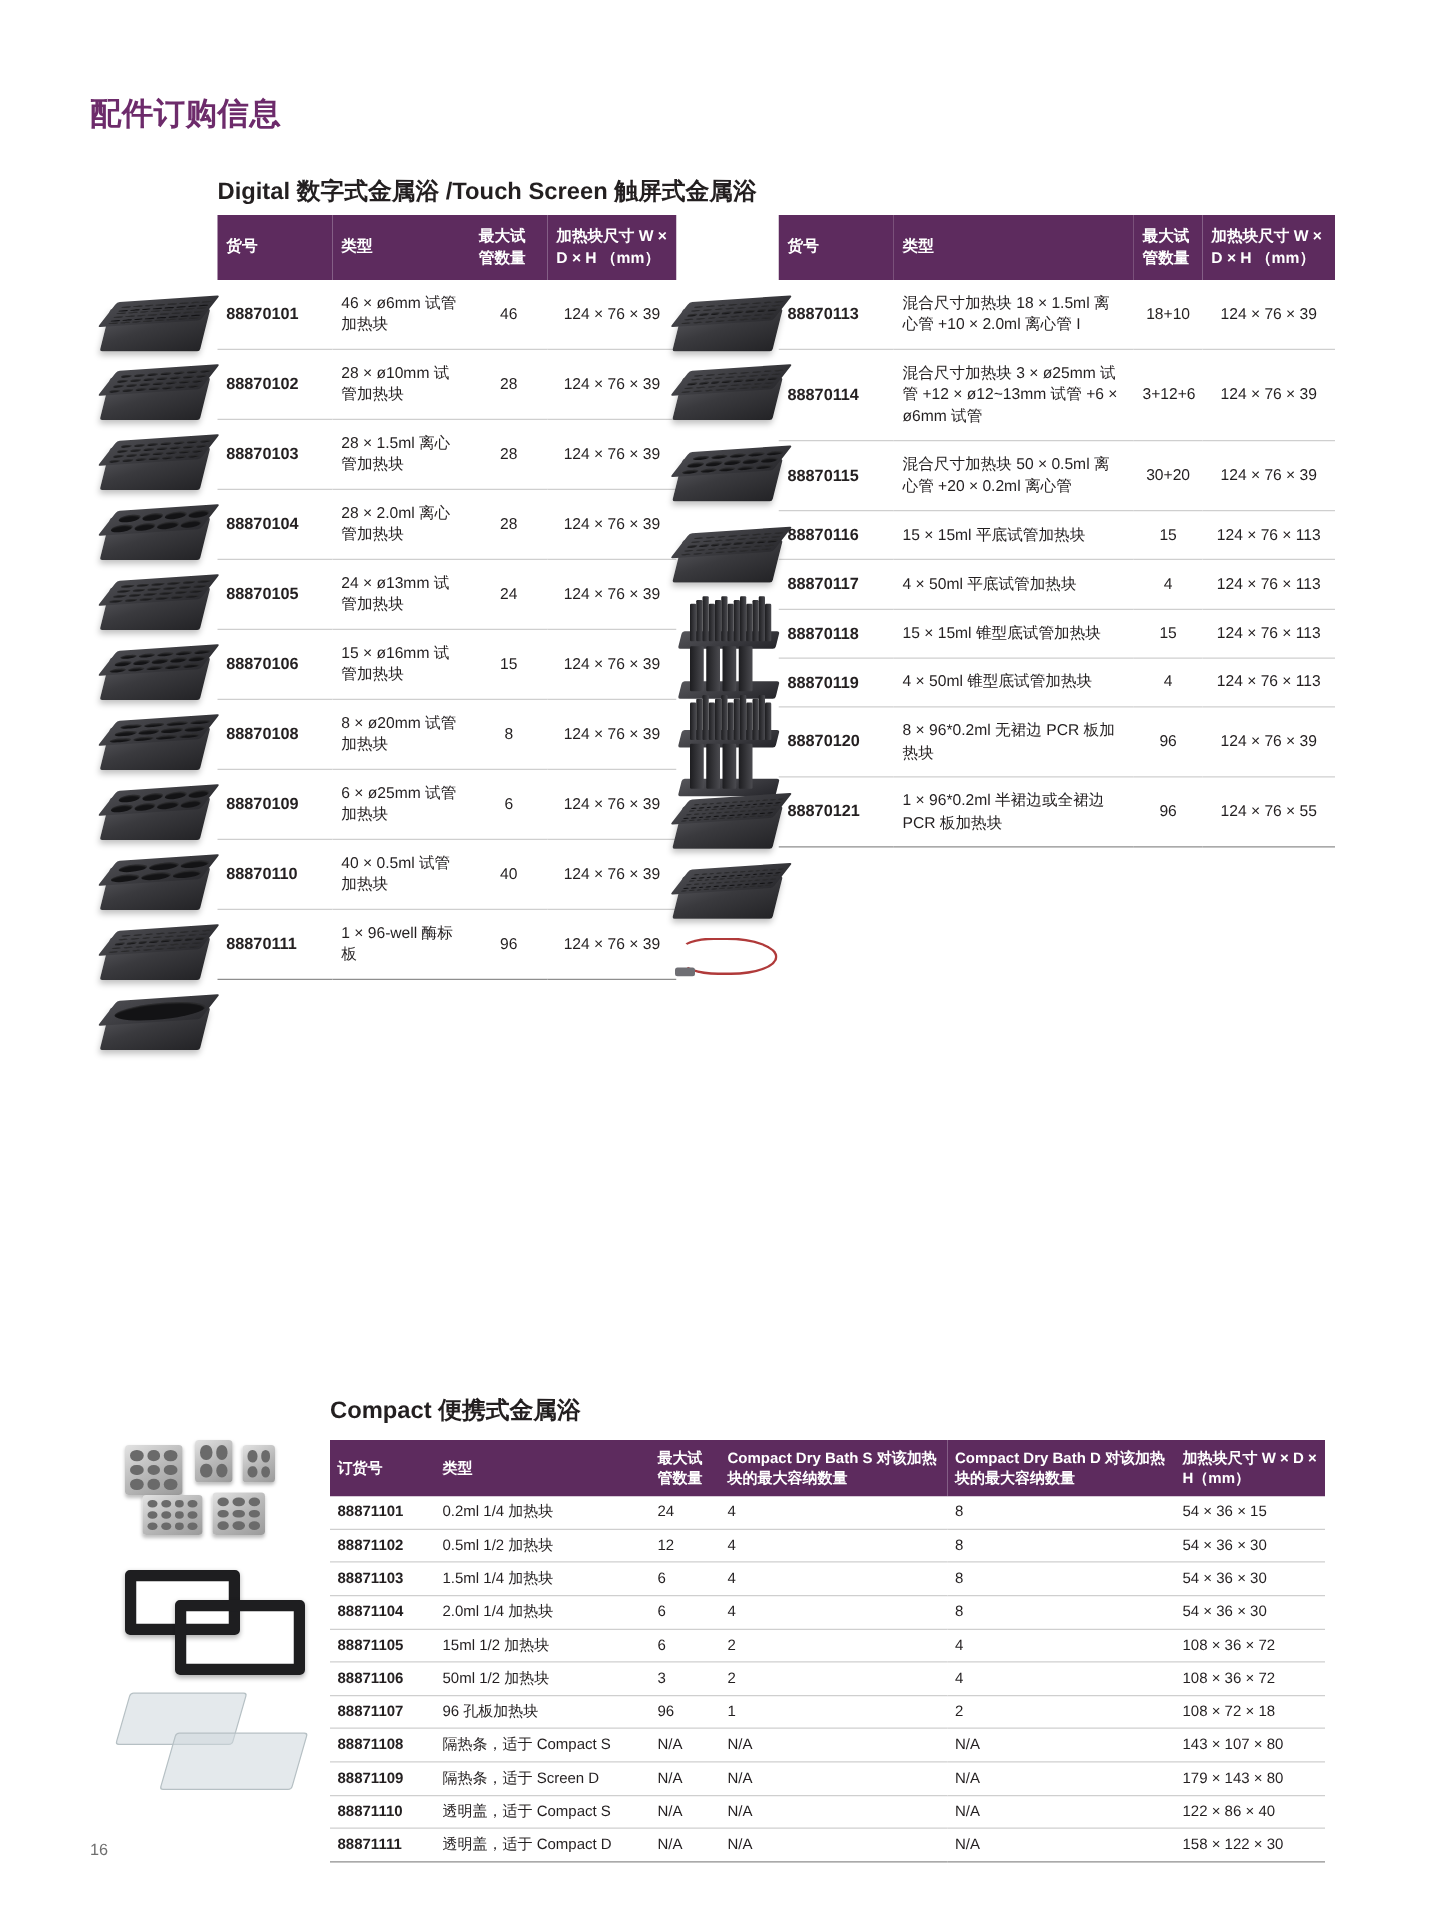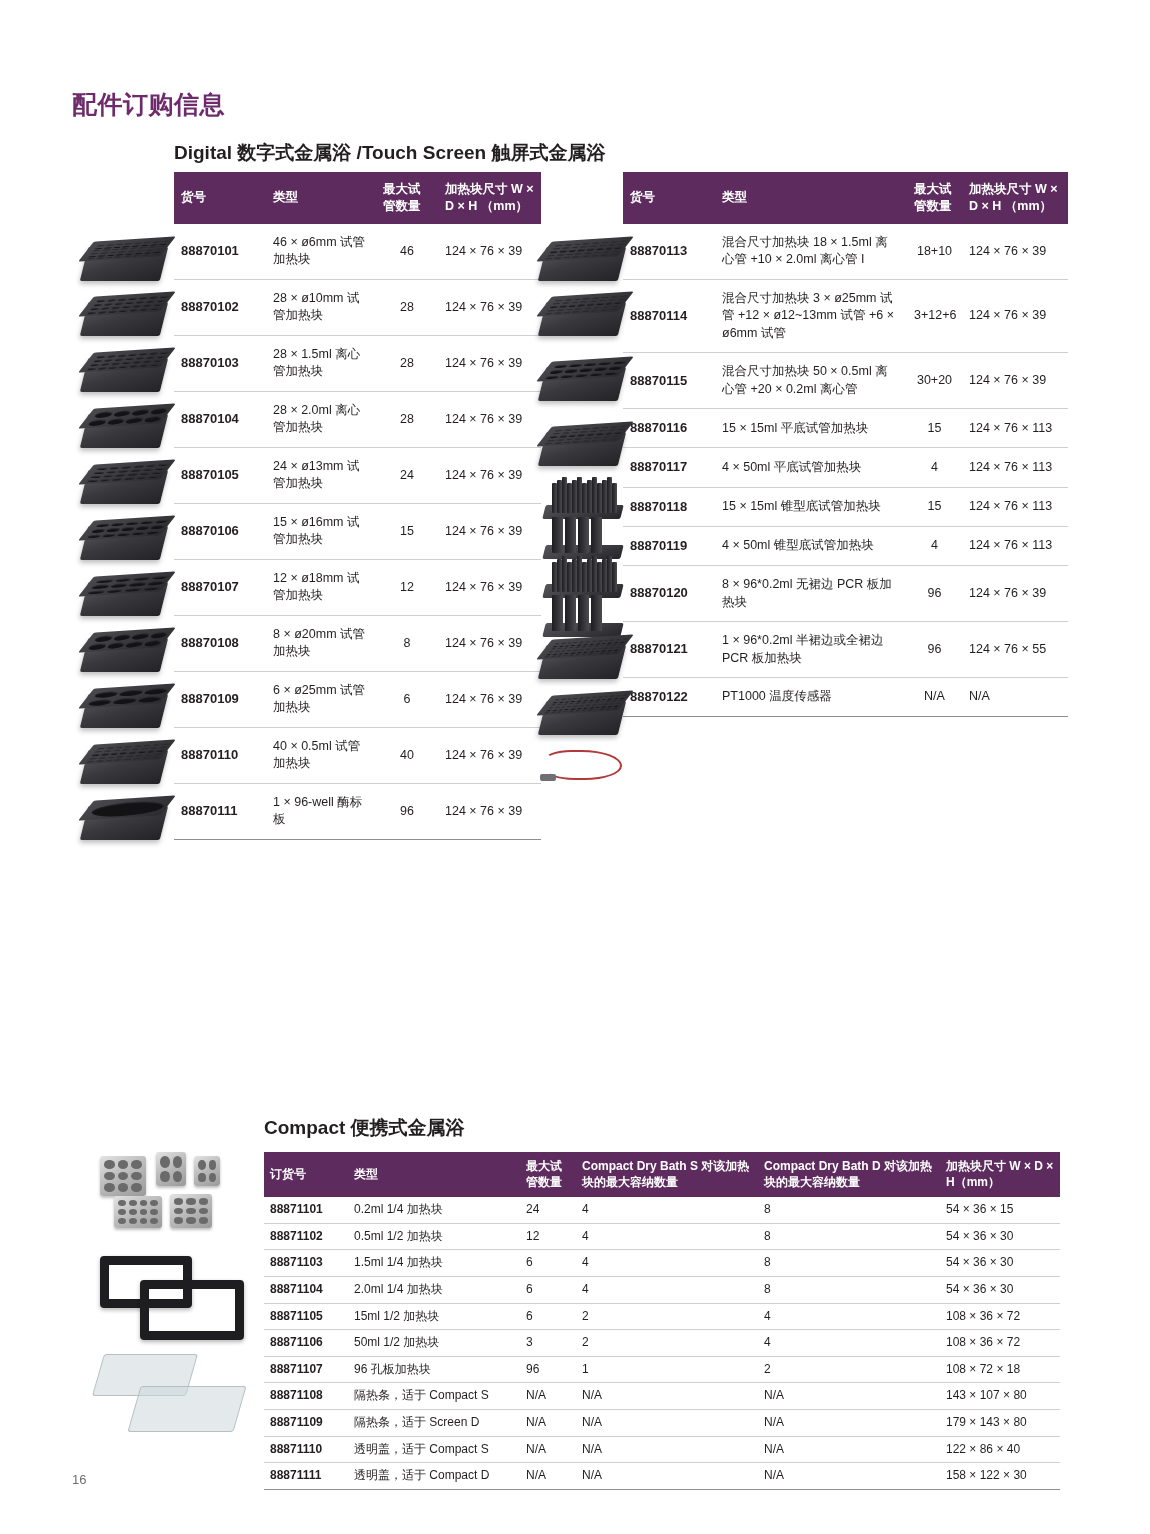--- a/index.html
+++ b/index.html
@@ -18,21 +18,21 @@
     position: relative;
     width: 1150px;
     height: 1534px;
     overflow: hidden;
   }
 
   
   .page-title {
     position: absolute;
     left: 72px;
-    top: 88px;
+    top: 74px;
     font-size: 25px;
     font-weight: bold;
     color: #6d2b6b;
     letter-spacing: 0.5px;
   }
 
   .section-title {
     font-size: 19px;
     font-weight: bold;
     color: #231f20;
@@ -70,21 +70,21 @@
     font-size: 12.5px;
     padding: 10px 7px;
     vertical-align: middle;
     border-bottom: 1px solid #cfcfcf;
     line-height: 1.4;
     color: #231f20;
   }
   table.dig tbody tr:last-child td { border-bottom: 1px solid #8e8e8e; }
   table.dig tbody tr td.code { font-weight: bold; font-size: 13px; white-space: nowrap;}
   td.num { text-align: center; }
-  td.dim { white-space: nowrap; }
+  td.dim { white-space: nowrap; text-align: center; }
 
   
   #dig-left col.c0 { width: 92px; }
   #dig-left col.c1 { width: 110px; }
   #dig-left col.c2 { width: 62px; }
   #dig-left col.c3 { width: 103px; }
 
   #dig-right col.c0 { width: 92px; }
   #dig-right col.c1 { width: 192px; }
   #dig-right col.c2 { width: 55px; }
@@ -315,26 +315,20 @@
             <td class="num">24</td>
             <td class="dim">124 × 76 × 39</td>
           </tr>
           <tr>
             <td class="code">88870106</td>
             <td>15 × ø16mm 试管加热块</td>
             <td class="num">15</td>
             <td class="dim">124 × 76 × 39</td>
           </tr>
           <tr>
-            <td class="code">88870107</td>
-            <td>12 × ø18mm 试管加热块</td>
-            <td class="num">12</td>
-            <td class="dim">124 × 76 × 39</td>
-          </tr>
-          <tr>
             <td class="code">88870108</td>
             <td>8 × ø20mm 试管加热块</td>
             <td class="num">8</td>
             <td class="dim">124 × 76 × 39</td>
           </tr>
           <tr>
             <td class="code">88870109</td>
             <td>6 × ø25mm 试管加热块</td>
             <td class="num">6</td>
             <td class="dim">124 × 76 × 39</td>
@@ -418,26 +412,20 @@
             <td class="code">88870120</td>
             <td>8 × 96*0.2ml 无裙边 PCR 板加热块</td>
             <td class="num">96</td>
             <td class="dim">124 × 76 × 39</td>
           </tr>
           <tr>
             <td class="code">88870121</td>
             <td>1 × 96*0.2ml 半裙边或全裙边 PCR 板加热块</td>
             <td class="num">96</td>
             <td class="dim">124 × 76 × 55</td>
-          </tr>
-          <tr>
-            <td class="code">88870122</td>
-            <td>PT1000 温度传感器</td>
-            <td class="num">N/A</td>
-            <td class="dim">N/A</td>
           </tr>
         </tbody>
     </table>
   </div>
 
   <div class="section-title" id="compact-title">Compact 便携式金属浴</div>
 
   <div id="compact-wrap">
     <table class="cmp">
       <colgroup>

